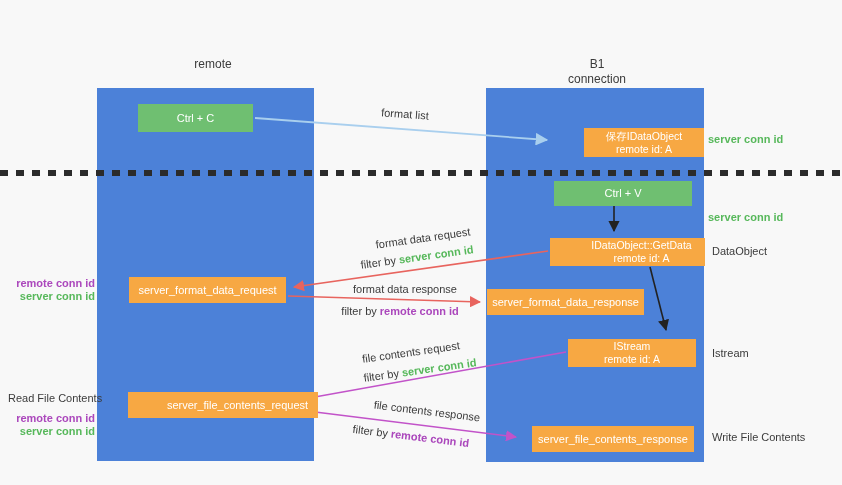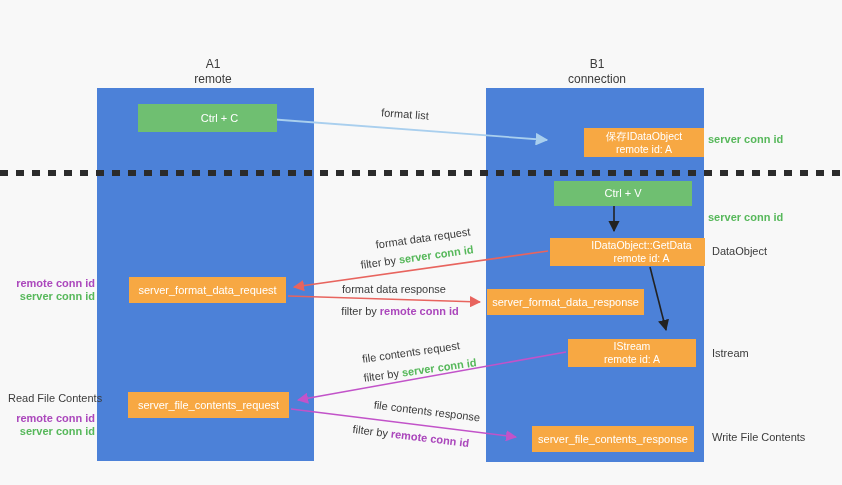--- a/index.html
+++ b/index.html
@@ -41,21 +41,20 @@
 </style>
 </head>
 <body>
 
 <div class="stage">
 
   <div class="abs title">
   </div>
 
   <div class="abs lane-head" style="left:153px;top:57px;width:120px;">
-    <div>A1</div>
     <div>remote</div>
   </div>
   <div class="abs lane-head" style="left:537px;top:57px;width:120px;">
     <div>B1</div>
     <div>connection</div>
   </div>
 
   <div class="abs lane" style="left:97px;top:88px;width:217px;height:373px;"></div>
   <div class="abs lane" style="left:486px;top:88px;width:218px;height:374px;"></div>
 
@@ -78,21 +77,21 @@
     </defs>
     <path d="M255,118 L547,140" stroke="#a9cfee" stroke-width="1.8" fill="none" marker-end="url(#mblue)"></path>
     <path d="M614,206 L614,231" stroke="#222222" stroke-width="1.6" fill="none" marker-end="url(#mblack)"></path>
     <path d="M548,251 L294,287" stroke="#e8645e" stroke-width="1.6" fill="none" marker-end="url(#mred)"></path>
     <path d="M288,296 L480,302" stroke="#e8645e" stroke-width="1.6" fill="none" marker-end="url(#mred)"></path>
     <path d="M650,267 L666,330" stroke="#222222" stroke-width="1.6" fill="none" marker-end="url(#mblack)"></path>
     <path d="M566,352 L298,400" stroke="#c253c9" stroke-width="1.6" fill="none" marker-end="url(#mmag)"></path>
     <path d="M291,409 L516,437" stroke="#c253c9" stroke-width="1.6" fill="none" marker-end="url(#mmag)"></path>
   </svg>
 
-  <div class="abs node green" style="left:138px;top:104px;width:115px;height:28px;padding-left:24px;">
+  <div class="abs node green" style="left:138px;top:104px;width:115px;height:28px;">
     <div>Ctrl + C</div>
   </div>
   <div class="abs node orange" style="left:554px;top:128px;width:120px;height:29px;margin-left:30px;">
     <div class="l2">保存IDataObject</div>
     <div class="l2">remote id: A</div>
   </div>
   <div class="abs node green" style="left:554px;top:181px;width:138px;height:25px;">
     <div>Ctrl + V</div>
   </div>
   <div class="abs node orange" style="left:550px;top:238px;width:127px;height:28px;padding-left:28px;">
@@ -102,35 +101,35 @@
   <div class="abs node orange" style="left:129px;top:277px;width:157px;height:26px;">
     <div>server_format_data_request</div>
   </div>
   <div class="abs node orange" style="left:487px;top:289px;width:157px;height:26px;">
     <div>server_format_data_response</div>
   </div>
   <div class="abs node orange" style="left:568px;top:339px;width:128px;height:28px;">
     <div class="l2">IStream</div>
     <div class="l2">remote id: A</div>
   </div>
-  <div class="abs node orange" style="left:128px;top:392px;width:161px;height:26px;">
+  <div class="abs node orange" style="left:128px;top:392px;width:161px;height:26px;padding-left:29px;">
     <div>server_file_contents_request</div>
   </div>
   <div class="abs node orange" style="left:523px;top:426px;width:162px;height:26px;margin-left:9px;">
     <div>server_file_contents_response</div>
   </div>
 
   <div class="abs elabel rot-p4" style="left:405px;top:114px;">format list</div>
 
   <div class="abs elabel rot-m8" style="left:423px;top:238px;">format data request</div>
   <div class="abs elabel rot-m8" style="left:417px;top:257px;">
     <span>filter by </span><span class="green-t">server conn id</span>
   </div>
 
-  <div class="abs elabel" style="left:394px;top:289px;">format data response</div>
+  <div class="abs elabel" style="left:405px;top:289px;">format data response</div>
   <div class="abs elabel" style="left:400px;top:311px;">
     <span>filter by </span><span class="purple-t">remote conn id</span>
   </div>
 
   <div class="abs elabel rot-m8" style="left:411px;top:352px;">file contents request</div>
   <div class="abs elabel rot-m8" style="left:420px;top:370px;">
     <span>filter by </span><span class="green-t">server conn id</span>
   </div>
 
   <div class="abs elabel rot-p7" style="left:427px;top:411px;">file contents response</div>

